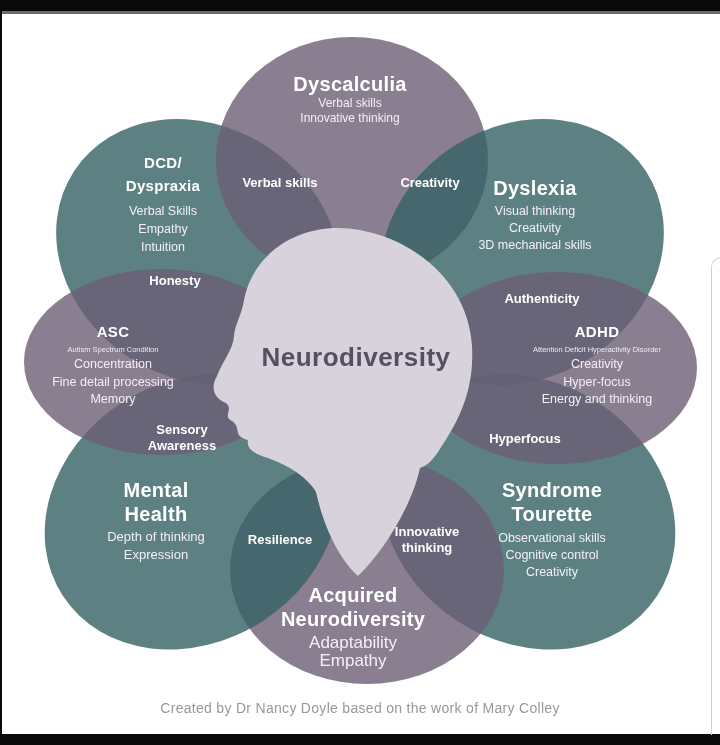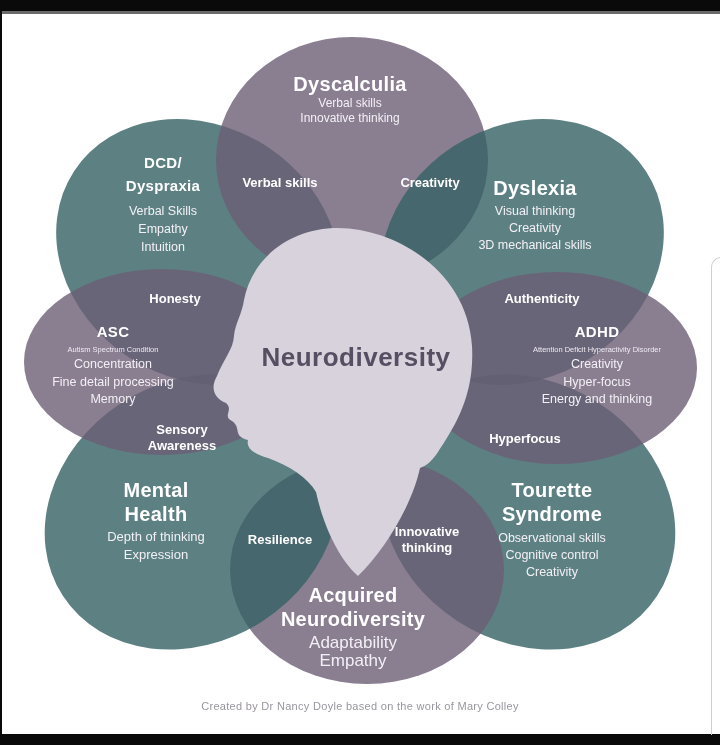--- a/index.html
+++ b/index.html
@@ -20,21 +20,21 @@
   .pt{font-weight:bold;font-size:20px;line-height:24px;letter-spacing:0.3px;}
   .pt.big{font-size:15px;line-height:25px;}
   .ps{font-size:7.5px;line-height:10px;margin-top:1px;color:#efeaf2;white-space:nowrap;}
   .px{font-size:12.5px;line-height:17px;margin-top:3px;color:#f3f0f5;white-space:nowrap;}
   .ov{position:absolute;transform:translate(-50%,-50%);text-align:center;color:#fff;
       font-weight:bold;font-size:13px;line-height:16px;white-space:nowrap;}
   .ov.wrap{white-space:normal;width:96px;}
   .center-title{position:absolute;left:356px;top:357px;transform:translate(-50%,-50%);
       font-size:26px;font-weight:bold;color:#564f63;letter-spacing:0.5px;white-space:nowrap;}
   .caption{position:absolute;left:0;top:700px;width:720px;text-align:center;
-      font-size:11px;color:#99969f;letter-spacing:0.3px;}
+      font-size:14px;color:#99969f;letter-spacing:0.3px;}
 </style>
 </head>
 <body>
 
 <div id="stage">
 
   <svg width="720" height="745" viewBox="0 0 720 745">
 
     <ellipse class="petal-teal" cx="198" cy="252" rx="148" ry="126" transform="rotate(33 198 252)"></ellipse>
     <ellipse class="petal-purple" cx="352" cy="160" rx="136" ry="123"></ellipse>
@@ -117,22 +117,22 @@
       <div>Health</div>
     </div>
     <div class="px" style="font-size:13px;line-height:18px;margin-top:2px;">
       <div>Depth of thinking</div>
       <div>Expression</div>
     </div>
   </div>
 
   <div class="pl" style="left:552px;top:478px;width:210px;">
     <div class="pt">
+      <div>Syndrome</div>
       <div>Tourette</div>
-      <div>Syndrome</div>
     </div>
     <div class="px" style="margin-top:4px;">
       <div>Observational skills</div>
       <div>Cognitive control</div>
       <div>Creativity</div>
     </div>
   </div>
 
   <div class="pl" style="left:353px;top:584px;width:240px;">
     <div class="pt" style="line-height:23.5px;">
@@ -140,21 +140,21 @@
       <div>Neurodiversity</div>
     </div>
     <div class="px" style="font-size:17px;line-height:18px;">
       <div>Adaptability</div>
       <div>Empathy</div>
     </div>
   </div>
 
   <div class="ov" style="left:280px;top:183px;">Verbal skills</div>
   <div class="ov" style="left:430px;top:183px;">Creativity</div>
-  <div class="ov" style="left:175px;top:299px;">Honesty</div>
+  <div class="ov" style="left:175px;top:281px;">Honesty</div>
   <div class="ov" style="left:542px;top:299px;text-align:center;">Authenticity</div>
   <div class="ov wrap" style="left:182px;top:438px;">Sensory Awareness</div>
   <div class="ov" style="left:525px;top:439px;">Hyperfocus</div>
   <div class="ov" style="left:280px;top:540px;">Resilience</div>
   <div class="ov wrap" style="left:427px;top:540px;">Innovative thinking</div>
 
   <div class="caption">Created by Dr Nancy Doyle based on the work of Mary Colley</div>
 
   <div class="topbar"></div>
   <div class="bottombar"></div>

